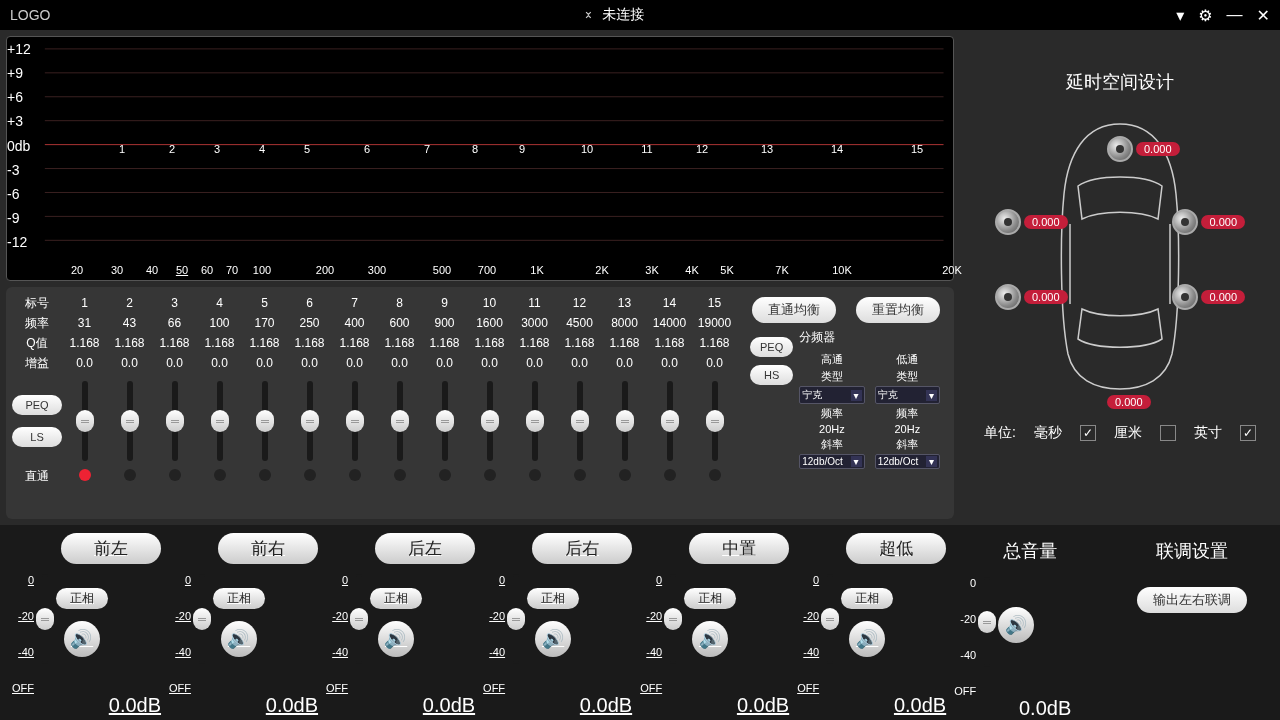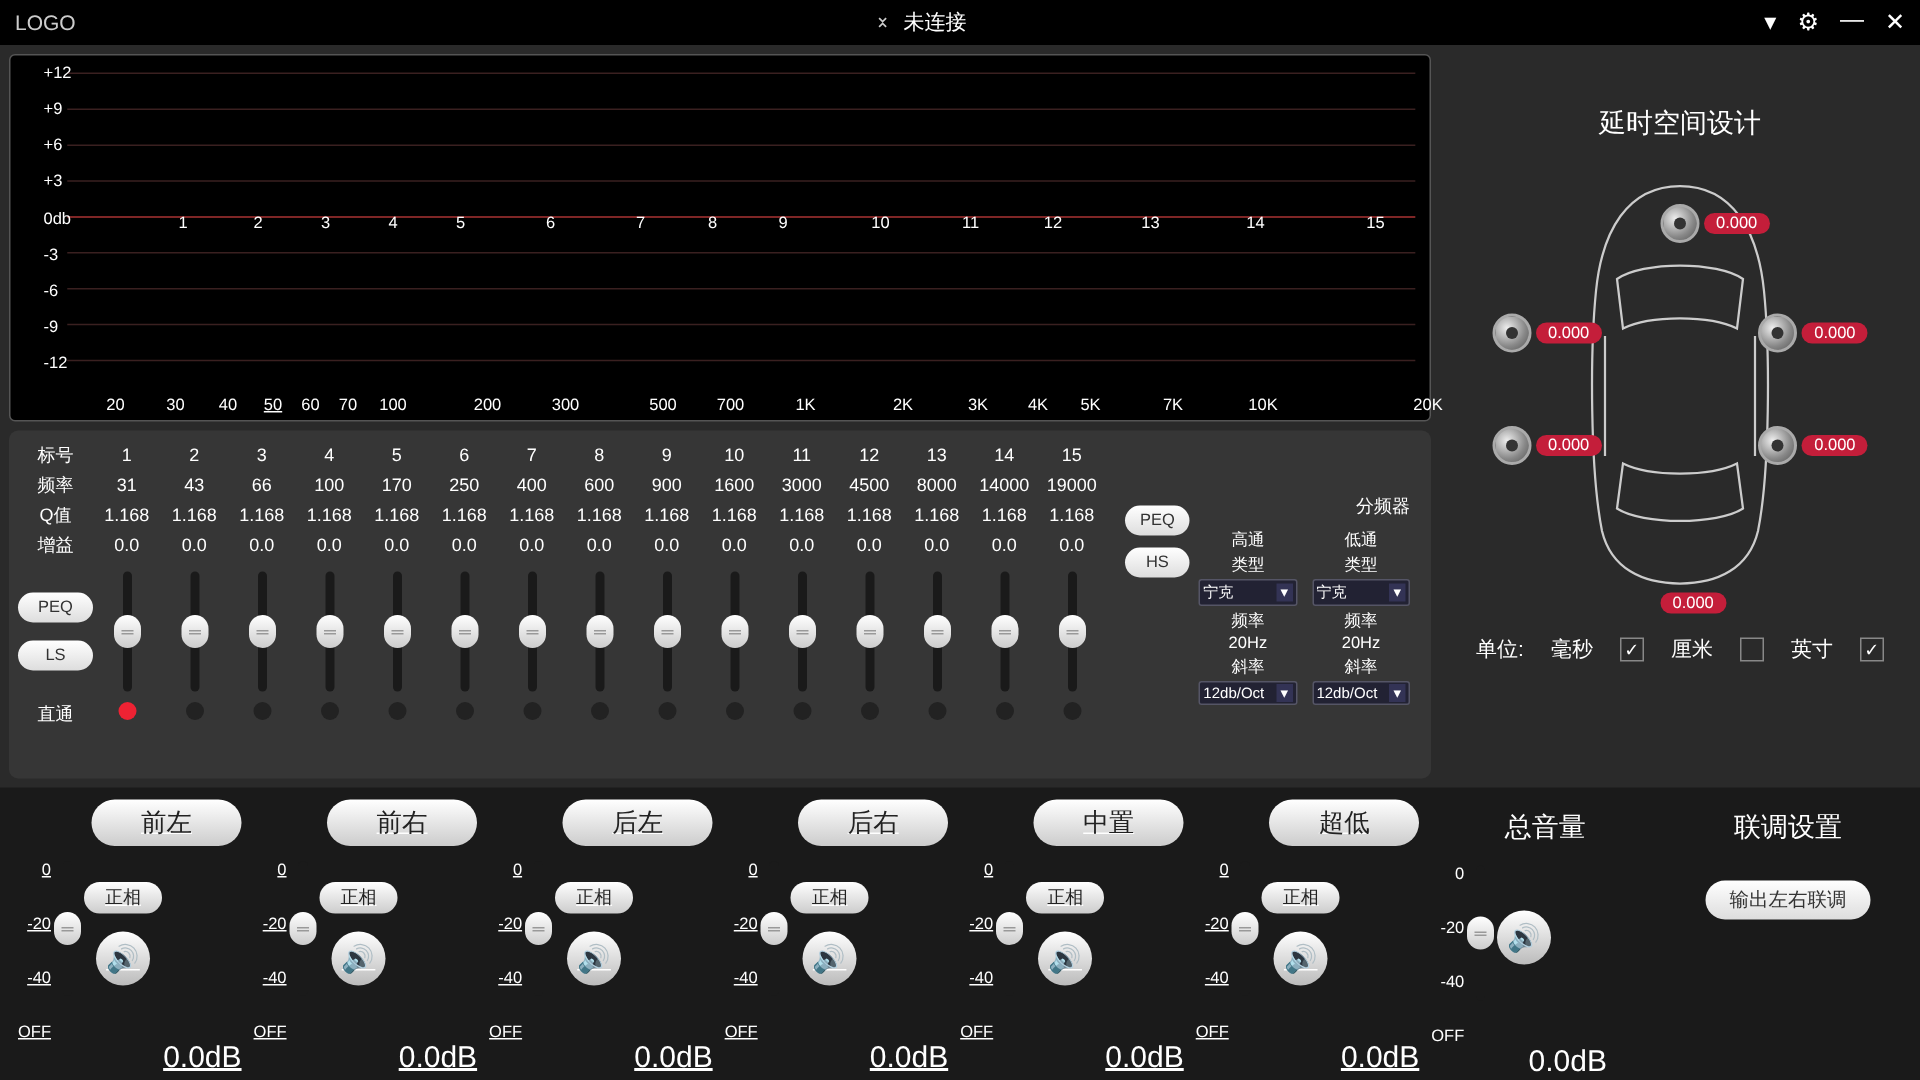--- a/index.html
+++ b/index.html
@@ -9,21 +9,21 @@
 .status { display:flex; align-items:center; gap:6px; font-size:14px; }
 .status-icon { width:14px; height:14px; }
 .win-controls { display:flex; gap:14px; }
 .win-controls span { cursor:pointer; font-size:16px; }
 
 .main { display:flex; height:495px; }
 .left { flex:1; padding:6px; display:flex; flex-direction:column; }
 
 .graph { height:245px; background:#000; border:1px solid #555; border-radius:4px; position:relative; margin-bottom:6px; }
 .graph svg { position:absolute; inset:0; width:100%; height:100%; }
-.y-label { position:absolute; left:22px; font-size:11px; color:#fff; transform:translateY(-50%); }
+.y-label { position:absolute; left:0; font-size:14px; color:#fff; transform:translateY(-50%); }
 .x-label { position:absolute; bottom:4px; font-size:11px; color:#fff; transform:translateX(-50%); }
 .marker { position:absolute; font-size:11px; color:#fff; transform:translate(-50%,-50%); top:50%; }
 
 .eq-panel { background:#363636; border-radius:6px; padding:6px; flex:1; display:flex; flex-direction:column; position:relative; }
 .eq-table { display:flex; gap:0; }
 .eq-hdr { width:50px; font-size:12px; text-align:center; }
 .eq-hdr div { height:20px; line-height:20px; }
 .eq-col { width:45px; text-align:center; font-size:12px; }
 .eq-col div { height:20px; line-height:20px; }
 .eq-btns { position:absolute; right:14px; top:10px; display:flex; gap:20px; }
@@ -41,21 +41,21 @@
 .bypass-row { display:flex; margin-top:6px; align-items:center; }
 .bypass-label { width:50px; text-align:center; font-size:12px; }
 .bypass-dot { width:45px; text-align:center; }
 .dot { width:12px; height:12px; border-radius:50%; background:#222; display:inline-block; }
 .dot.active { background:#e23; }
 
 .right-ctrls { position:absolute; right:14px; top:42px; width:190px; background:#363636; }
 .rc-row { display:flex; gap:6px; }
 .rc-btns { display:flex; flex-direction:column; gap:8px; margin-top:8px; }
 .crossover { flex:1; font-size:11px; }
-.crossover .title { text-align:right; margin-bottom:4px; font-size:12px; }
+.crossover .title { text-align:left; margin-bottom:4px; font-size:12px; }
 .cross-grid { display:flex; gap:10px; }
 .cross-col { flex:1; text-align:center; }
 .cross-col .lbl { margin:2px 0; }
 .sel { background:#223; border:1px solid #556; color:#fff; font-size:10px; padding:1px 2px; display:flex; align-items:center; justify-content:space-between; border-radius:2px; }
 .sel .arrow { background:#335; padding:0 3px; }
 
 .right { width:320px; padding:10px; display:flex; flex-direction:column; align-items:center; }
 .title2 { font-size:18px; margin:30px 0 20px; }
 .car { width:260px; height:280px; position:relative; }
 .car svg { position:absolute; inset:0; }
@@ -256,20 +256,24 @@
               <div>0.0</div>
             </div>
             <div class="eq-col">
               <div>15</div>
               <div>19000</div>
               <div>1.168</div>
               <div>0.0</div>
             </div>
           </div>
       </div>
+      <div class="eq-btns">
+        <button class="pill-btn">直通均衡</button>
+        <button class="pill-btn">重置均衡</button>
+      </div>
       <div class="sliders-row">
         <div class="type-btns">
           <button class="pill-btn">PEQ</button>
           <button class="pill-btn">LS</button>
         </div>
         <div class="eq-sliders" id="eq-sliders">
             <div class="eq-slider">
               <div class="slider-track">
                 <div class="slider-knob"></div>
               </div>

